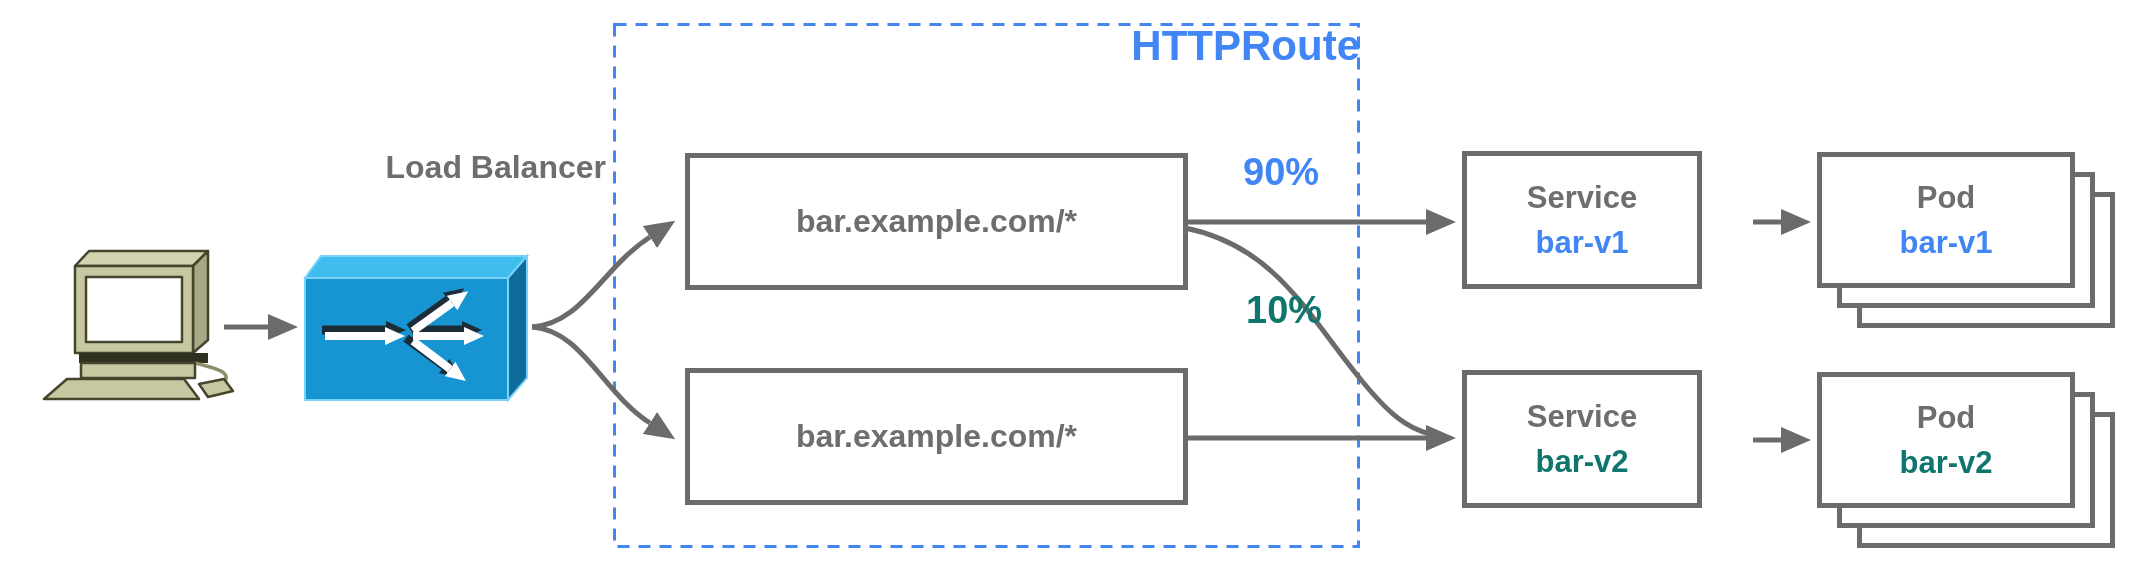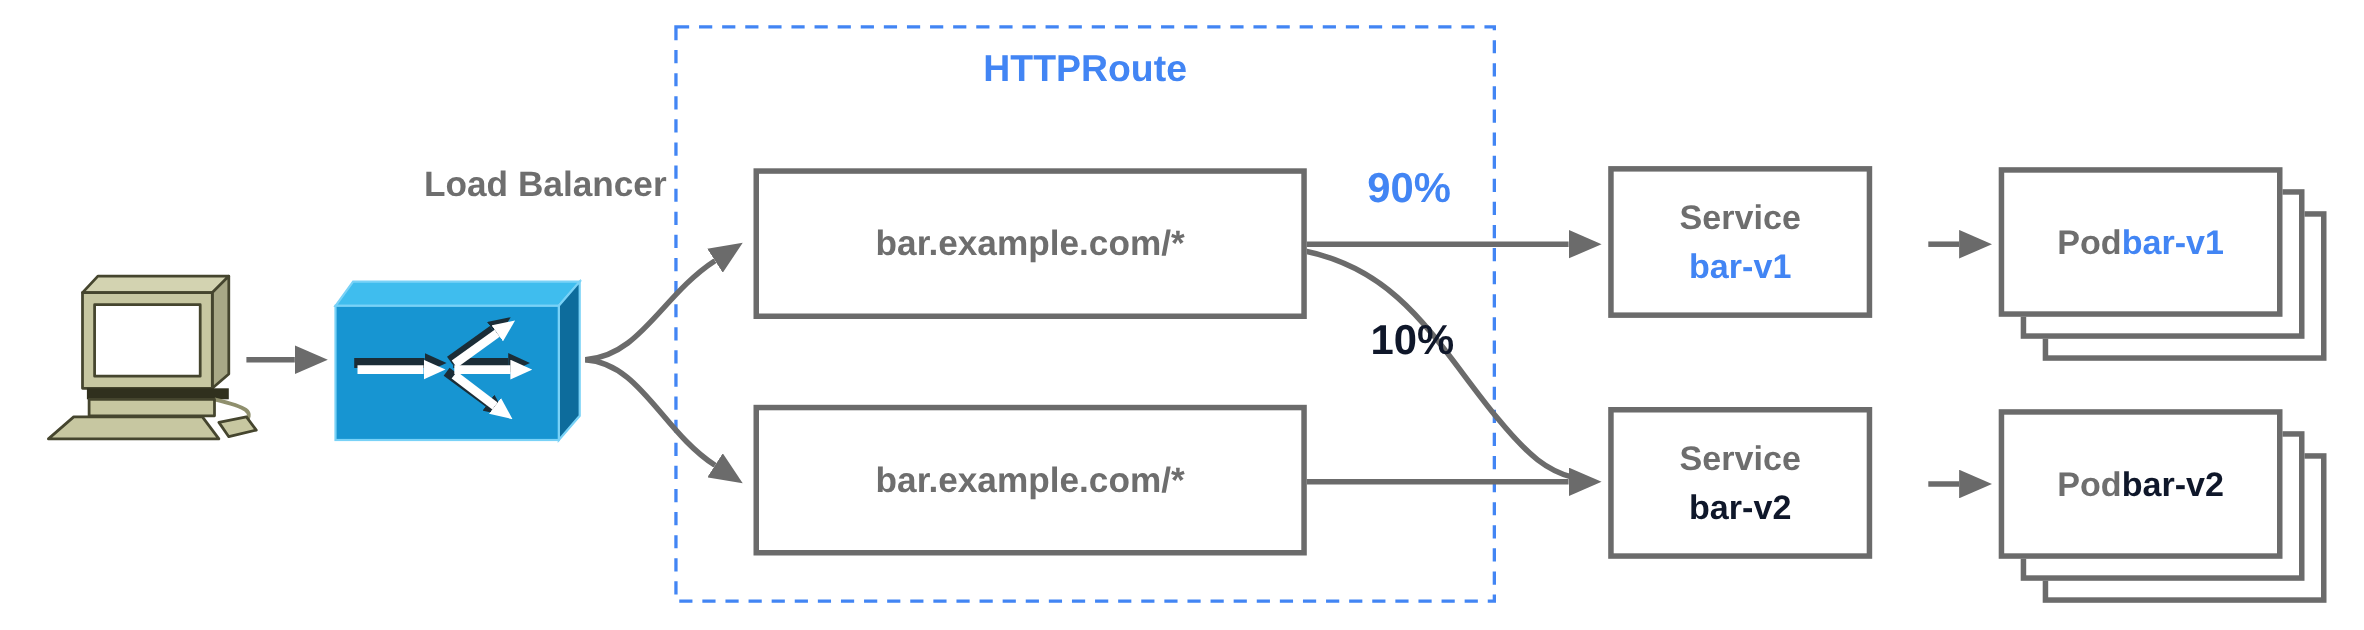--- a/index.html
+++ b/index.html
@@ -8,23 +8,23 @@
     font-family:"Liberation Sans",sans-serif;font-weight:bold;overflow:hidden;
   }
   .gfx{position:absolute;left:0;top:0;width:2149px;height:573px;}
   .abs{position:absolute;}
   .box{
     position:absolute;background:#ffffff;border:5px solid #6b6b6b;box-sizing:border-box;
     display:flex;flex-direction:column;align-items:center;justify-content:center;text-align:center;
   }
   .txt-gray{color:#6e6e6e;}
   .txt-blue{color:#4285F4;}
-  .txt-green{color:#0f172a;}
+  .txt-green{color:#0f766e;}
   .lb-label{left:226px;top:147px;width:380px;text-align:right;font-size:32px;line-height:40px;}
-  .route-title{left:613px;top:41px;width:747px;text-align:center;font-size:34px;line-height:44px;}
+  .route-title{left:613px;top:24px;width:747px;text-align:right;font-size:42px;line-height:44px;}
   .rule-box{left:685px;width:503px;height:137px;font-size:32px;}
   .rule-line{line-height:55px;}
   .rule1{top:153px;}
   .rule2{top:368px;}
   .svc-box{left:1462px;width:240px;height:138px;font-size:31px;}
   .svc1{top:151px;}
   .svc2{top:370px;}
   .svc-line,.pod-line{line-height:45px;}
   .weight{position:absolute;font-size:38px;line-height:40px;margin-left:41px;}
   .w90{left:1202px;top:152px;}
@@ -32,21 +32,21 @@
   .pod-stack{position:absolute;width:258px;height:136px;}
   .stack1{left:1817px;top:152px;}
   .stack2{left:1817px;top:372px;}
   .pod-card{
     position:absolute;width:258px;height:136px;background:#ffffff;
     border:5px solid #6b6b6b;box-sizing:border-box;
   }
   .pod-back2{left:40px;top:40px;}
   .pod-back1{left:20px;top:20px;}
   .pod-main{
-    left:0;top:0;display:flex;flex-direction:row;align-items:center;
+    left:0;top:0;display:flex;flex-direction:column;align-items:center;
     justify-content:center;text-align:center;font-size:31px;
   }
 </style>
 </head>
 <body>
 
 <div class="canvas">
 
   <svg class="gfx" viewBox="0 0 2149 573">
     <defs>

